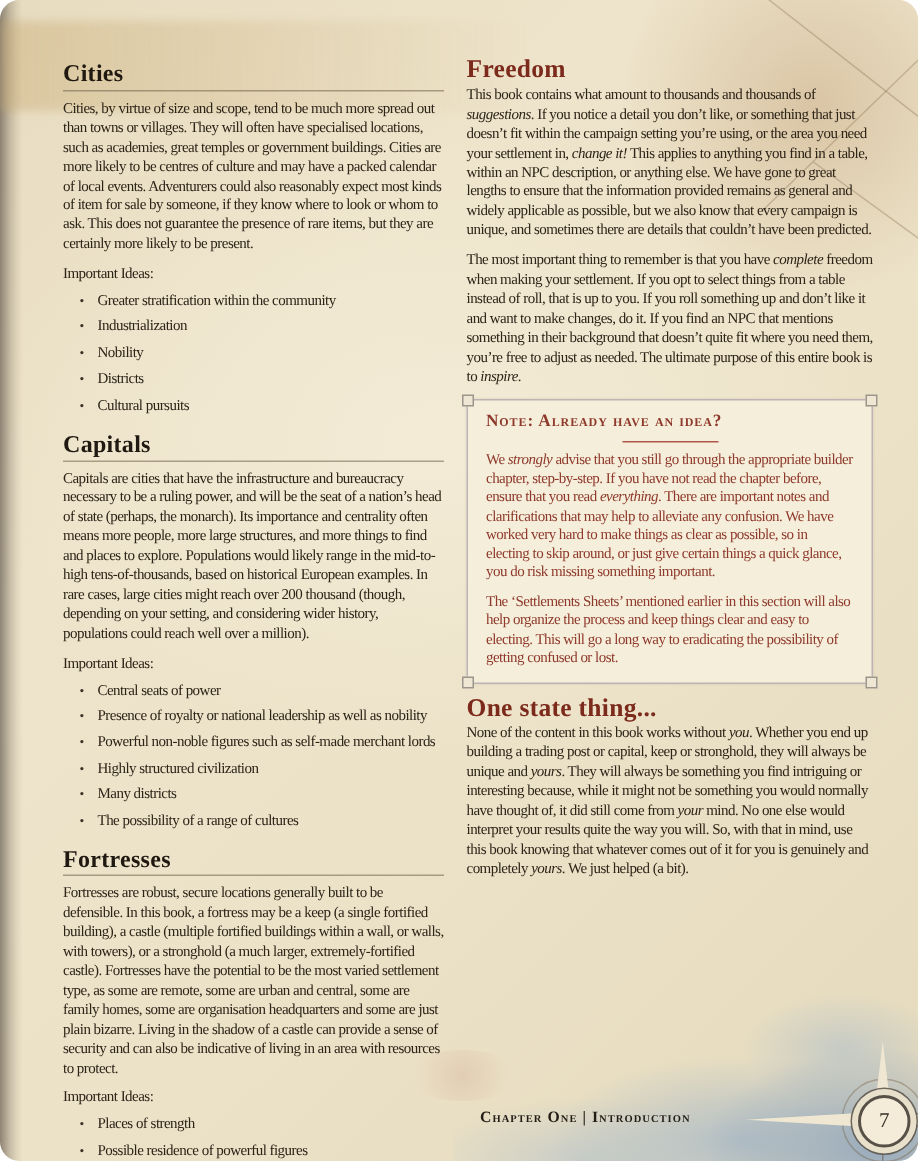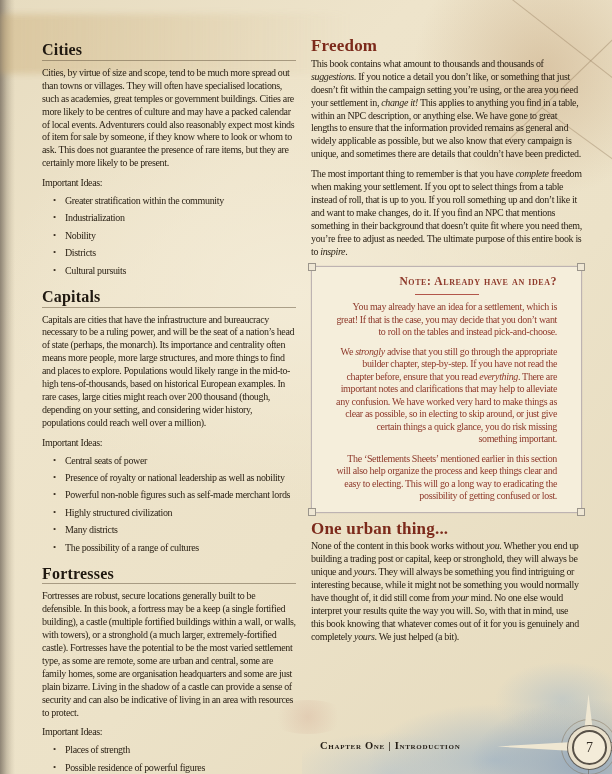--- a/index.html
+++ b/index.html
@@ -3,20 +3,21 @@
 <meta charset="utf-8">
 <style>
   html,body{margin:0;padding:0;}
   .page{
     position:relative;width:612px;height:774px;overflow:hidden;
     background:
       radial-gradient(420px 300px at 48% 38%, #f3ebd6 0%, rgba(243,235,214,0) 70%),
       linear-gradient(135deg,#e7dcc0 0%, #eee4cb 30%, #ece2c8 60%, #e5dabd 100%);
     font-family:"Liberation Serif","DejaVu Serif",serif;
     color:#2d2418;
+    border-radius:13px;
   }
   
   .torn-edge{position:absolute;left:0;top:0;bottom:0;width:15px;
     background:linear-gradient(to right, rgba(92,82,72,.65), rgba(130,118,100,.35) 45%, rgba(150,138,115,.15) 75%, rgba(150,138,115,0));}
   .stain-topleft{position:absolute;left:0;top:14px;width:390px;height:60px;
     background:linear-gradient(to right, rgba(197,164,106,.38), rgba(197,164,106,.22) 40%, rgba(197,164,106,0) 90%);
     filter:blur(3px);}
   .corner-sepia{position:absolute;right:-60px;top:-60px;width:260px;height:260px;border-radius:50%;
     background:radial-gradient(circle, rgba(186,148,104,.38), rgba(186,148,104,0) 70%);}
   .sketch-line{position:absolute;height:1px;background:rgba(128,99,68,.32);}
@@ -46,21 +47,21 @@
   ul.bullets li{position:relative;padding-left:13px;margin-bottom:4.5px;}
   ul.bullets li::before{content:"\2022";position:absolute;left:1px;top:-1px;font-size:9px;color:#3a2f22;}
 
   
   .note-box{position:relative;margin:3px 0 10px;padding:8px 12px 2px;
     background:#f5eedb;border:1px solid #bdb3b2;
     box-shadow:0 0 0 1px rgba(190,175,170,.15);}
   .note-title{font-size:11.5px;font-weight:700;color:#1c3a5c;text-align:center;
     font-variant:small-caps;letter-spacing:.6px;margin:0;}
   .note-divider{width:64px;height:1px;background:#b2564a;margin:3px auto 6px;}
-  .note-box p{color:#8e392b;text-align:right;margin:0 12px 7px;line-height:12.5px;}
+  .note-box p{color:#8e392b;text-align:left;margin:0 0 7px;line-height:12.5px;}
   .nb-corner{position:absolute;width:6px;height:6px;border:1px solid #9b958b;background:#efe7d4;}
   .nb-tl{left:-4px;top:-4px;} .nb-tr{right:-4px;top:-4px;}
   .nb-bl{left:-4px;bottom:-4px;} .nb-br{right:-4px;bottom:-4px;}
 
   i{}
 
   
   .footer-chapter{position:absolute;left:320px;top:740px;width:240px;text-align:left;
     font-size:10.5px;font-weight:700;font-variant:small-caps;letter-spacing:.7px;color:#241d15;}
   .compass-ring{position:absolute;left:561px;top:719px;width:54px;height:54px;border-radius:50%;
@@ -143,27 +144,26 @@
       <p>The most important thing to remember is that you have <i>complete</i> freedom when making your settlement. If you opt to select things from a table instead of roll, that is up to you. If you roll something up and don’t like it and want to make changes, do it. If you find an NPC that mentions something in their background that doesn’t quite fit where you need them, you’re free to adjust as needed. The ultimate purpose of this entire book is to <i>inspire</i>.</p>
     </div>
 
     <div class="note-box">
       <div class="nb-corner nb-tl"></div>
       <div class="nb-corner nb-tr"></div>
       <div class="nb-corner nb-bl"></div>
       <div class="nb-corner nb-br"></div>
       <p class="note-title">Note: Already have an idea?</p>
       <div class="note-divider"></div>
-      <p>You may already have an idea for a settlement, which is great! If that is the case, you may decide that you don’t want to roll on the tables and instead pick-and-choose.</p>
       <p>We <i>strongly</i> advise that you still go through the appropriate builder chapter, step-by-step. If you have not read the chapter before, ensure that you read <i>everything</i>. There are important notes and clarifications that may help to alleviate any confusion. We have worked very hard to make things as clear as possible, so in electing to skip around, or just give certain things a quick glance, you do risk missing something important.</p>
       <p>The ‘Settlements Sheets’ mentioned earlier in this section will also help organize the process and keep things clear and easy to electing. This will go a long way to eradicating the possibility of getting confused or lost.</p>
     </div>
 
     <div>
-      <h1 class="red-head">One urban thing...</h1>
+      <h1 class="red-head">One state thing...</h1>
       <p>None of the content in this book works without <i>you</i>. Whether you end up building a trading post or capital, keep or stronghold, they will always be unique and <i>yours</i>. They will always be something you find intriguing or interesting because, while it might not be something you would normally have thought of, it did still come from <i>your</i> mind. No one else would interpret your results quite the way you will. So, with that in mind, use this book knowing that whatever comes out of it for you is genuinely and completely <i>yours</i>. We just helped (a bit).</p>
     </div>
   </div>
 
   <div class="footer-chapter">Chapter One | Introduction</div>
   <div class="compass-ring"></div>
   <div class="compass-arm-west"></div>
   <div class="compass-arm-north"></div>
   <div class="compass-arm-east"></div>
   <div class="compass-arm-south"></div>

